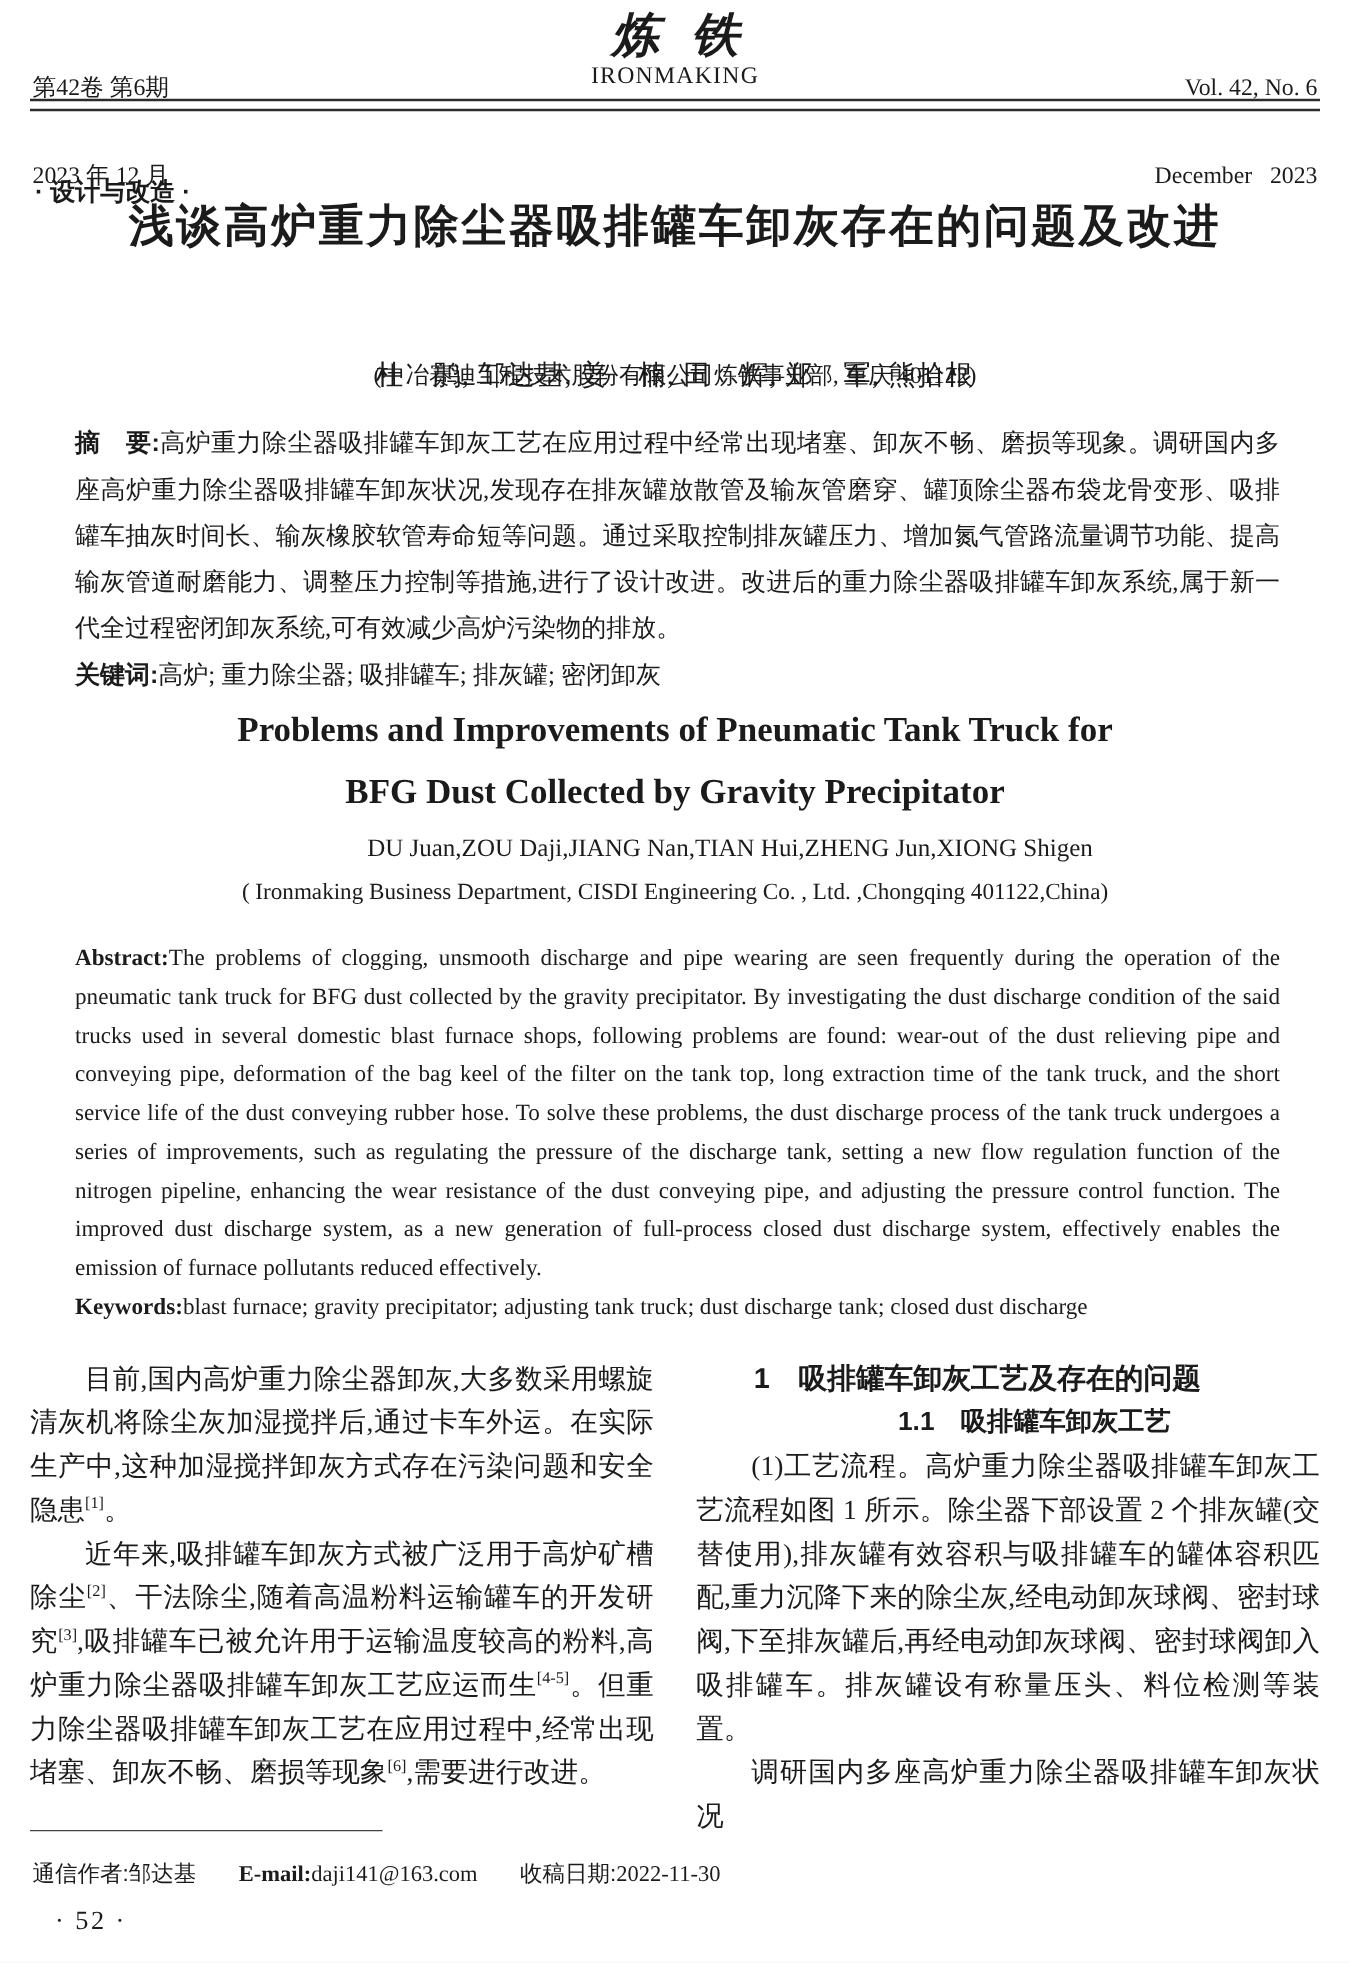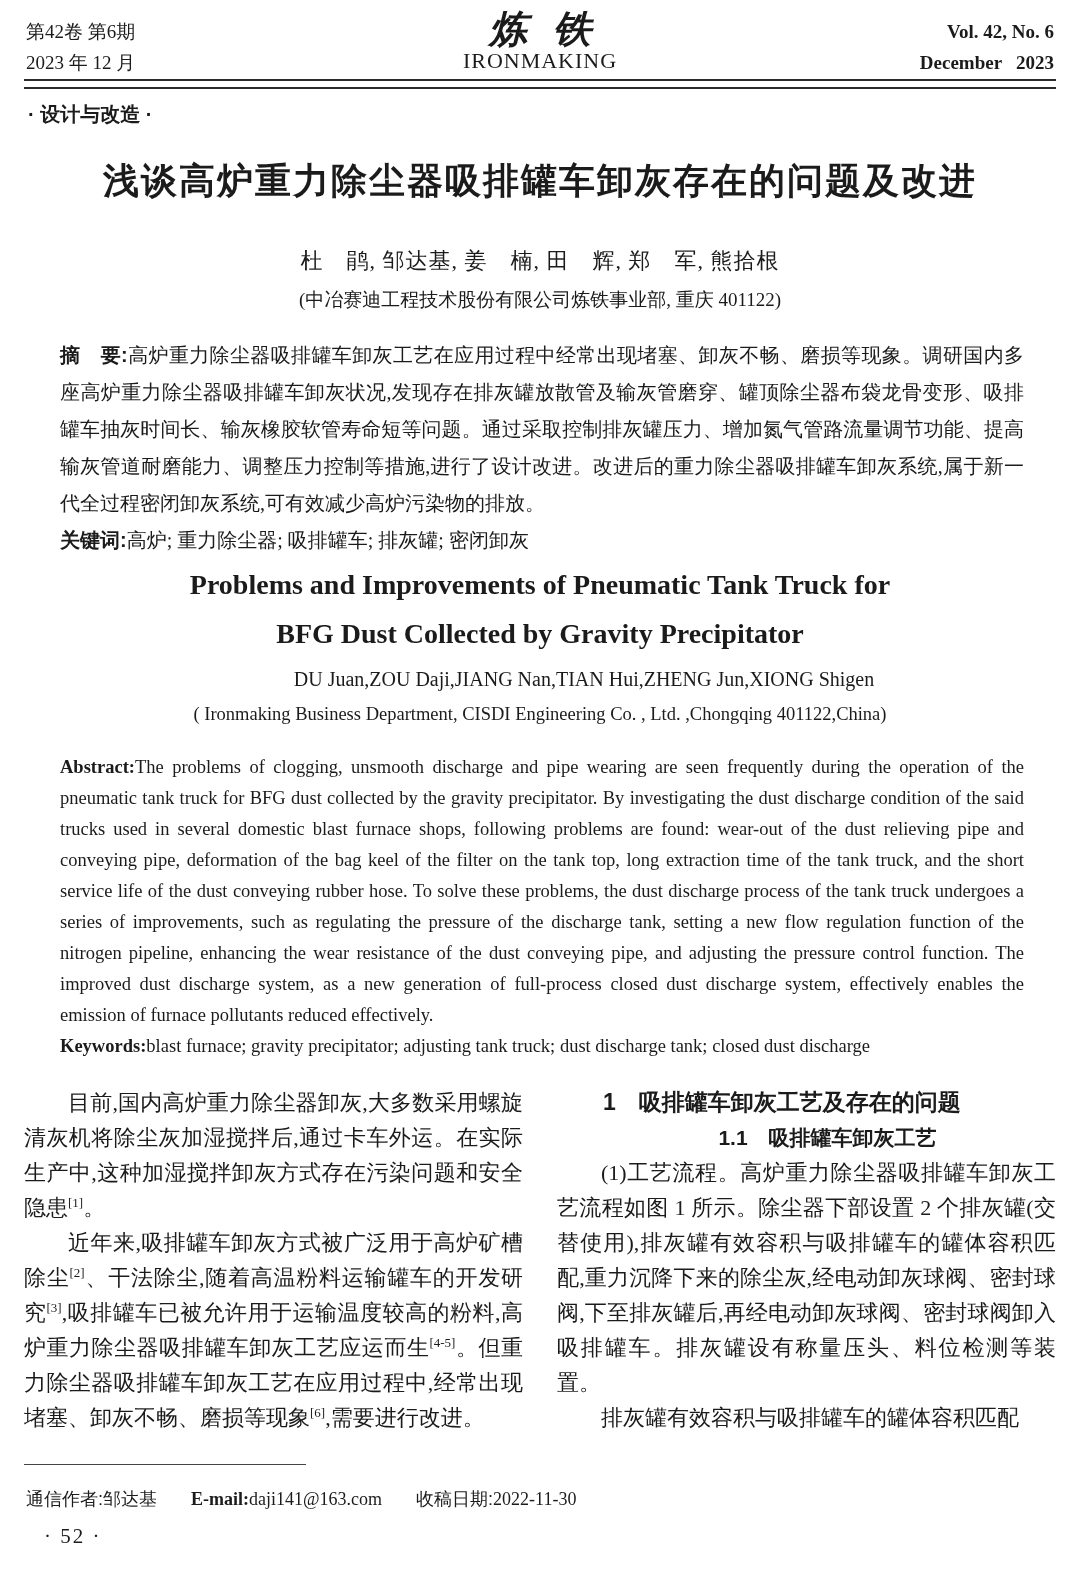--- a/index.html
+++ b/index.html
@@ -1,26 +1,26 @@
 <!DOCTYPE html>
 <html><head>
 <meta charset="utf-8">
 <style>
   html,body{margin:0;padding:0;background:#f2f2f2;}
   .page{position:relative;width:1080px;height:1570px;background:#ffffff;color:#1b1b1b;
         font-family:"Liberation Serif",serif;overflow:hidden;margin:0 auto;}
-  .prewrap{white-space:pre-wrap;}
+  .prewrap{white-space:pre-wrap;margin-top:39px;}
 
   
   .hdr-left{position:absolute;top:16px;left:26px;font-size:19px;line-height:31px;}
   .hdr-center{position:absolute;top:8px;left:0;width:100%;text-align:center;}
   .logo-cn{font-size:38px;font-weight:bold;font-style:italic;letter-spacing:26px;
            font-family:"Liberation Serif",serif;line-height:42px;text-indent:26px;}
-  .logo-en{font-size:22px;letter-spacing:1px;line-height:22px;}
-  .hdr-right{position:absolute;top:16px;right:26px;text-align:right;font-size:19px;line-height:31px;font-weight:bold;}
+  .logo-en{font-size:19px;letter-spacing:1px;line-height:22px;}
+  .hdr-right{position:absolute;top:16px;right:26px;text-align:right;font-size:19px;line-height:31px;}
   .double-rule{position:absolute;top:79px;left:24px;right:24px;height:6px;
                border-top:2px solid #2b2b2b;border-bottom:2px solid #2b2b2b;}
 
   .section-marker{position:absolute;top:101px;left:28px;font-size:20px;font-weight:bold;
                   font-family:"Liberation Sans",sans-serif;}
 
   
   .title-cn{position:absolute;top:157px;left:0;width:100%;text-align:center;font-size:36px;
             font-weight:bold;font-family:"Liberation Sans",sans-serif;letter-spacing:2px;}
   .authors-cn{position:absolute;top:246px;left:0;width:100%;text-align:center;font-size:22px;letter-spacing:1px;}
@@ -101,21 +101,21 @@
 
   <div class="columns">
     <div class="col">
       <p>目前,国内高炉重力除尘器卸灰,大多数采用螺旋清灰机将除尘灰加湿搅拌后,通过卡车外运。在实际生产中,这种加湿搅拌卸灰方式存在污染问题和安全隐患<sup>[1]</sup>。</p>
       <p>近年来,吸排罐车卸灰方式被广泛用于高炉矿槽除尘<sup>[2]</sup>、干法除尘,随着高温粉料运输罐车的开发研究<sup>[3]</sup>,吸排罐车已被允许用于运输温度较高的粉料,高炉重力除尘器吸排罐车卸灰工艺应运而生<sup>[4-5]</sup>。但重力除尘器吸排罐车卸灰工艺在应用过程中,经常出现堵塞、卸灰不畅、磨损等现象<sup>[6]</sup>,需要进行改进。</p>
     </div>
     <div class="col">
       <p class="h1 prewrap">1　吸排罐车卸灰工艺及存在的问题</p>
       <p class="h2 prewrap">1.1　吸排罐车卸灰工艺</p>
       <p>(1)工艺流程。高炉重力除尘器吸排罐车卸灰工艺流程如图 1 所示。除尘器下部设置 2 个排灰罐(交替使用),排灰罐有效容积与吸排罐车的罐体容积匹配,重力沉降下来的除尘灰,经电动卸灰球阀、密封球阀,下至排灰罐后,再经电动卸灰球阀、密封球阀卸入吸排罐车。排灰罐设有称量压头、料位检测等装置。</p>
-      <p>排灰罐有效容积与吸排罐车的罐体容积匹配</p>
+      <p>调研国内多座高炉重力除尘器吸排罐车卸灰状况</p>
     </div>
   </div>
 
   <div class="footnote-rule"></div>
   <div class="footnote">
     <span class="fn-label">通信作者:</span><span>邹达基</span><span class="fn-gap"></span><span class="fn-label-en">E-mail:</span><span>daji141@163.com</span><span class="fn-gap"></span><span class="fn-label">收稿日期:</span><span>2022-11-30</span>
   </div>
 
   <div class="page-number">· 52 ·</div>
 

